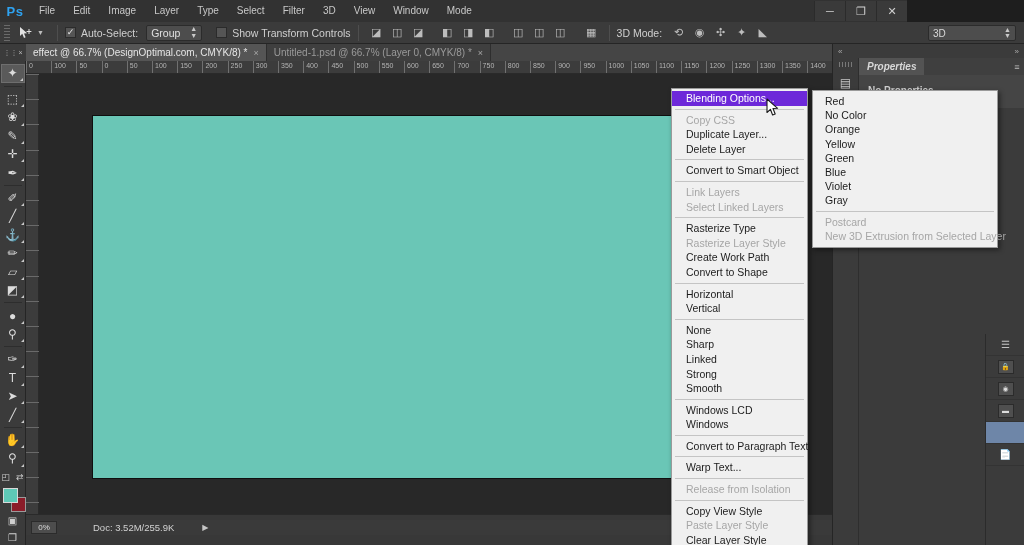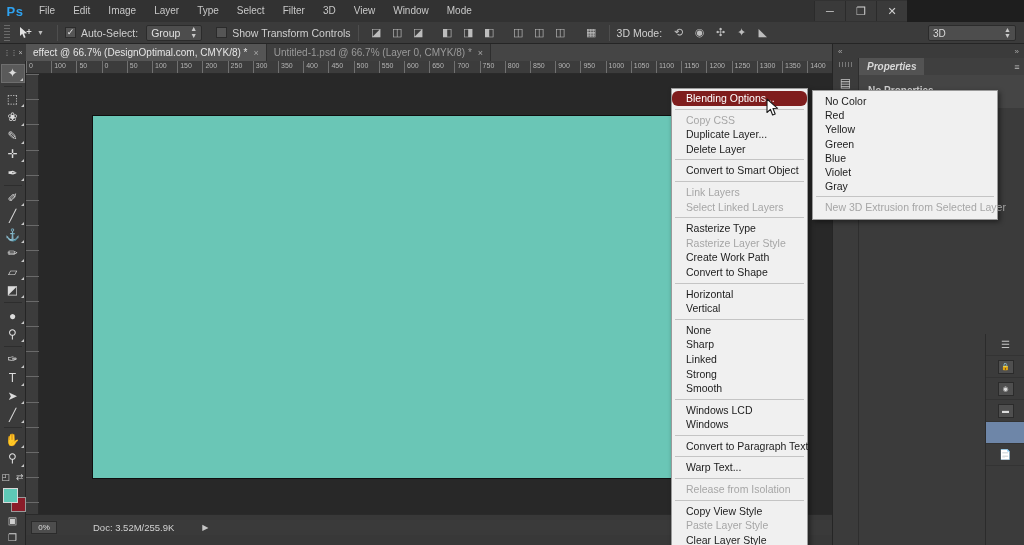--- a/index.html
+++ b/index.html
@@ -232,21 +232,21 @@
     position: absolute; left: 671px; top: 88px; width: 137px;
     background: #f0f0f0; border: 1px solid #9a9a9a;
     box-shadow: 2px 2px 5px rgba(0,0,0,.45);
     padding: 2px 0 3px 0; z-index: 40;
   }
   .ctxitem {
     height: 14.6px; line-height: 14.6px; padding-left: 14px;
     font-size: 10.5px; color: #1c1c1c; white-space: nowrap;
   }
   .ctxitem.disabled { color: #a6a6a6; }
-  .ctxitem.hl { background: #7f1d1d; color: #fff; border-radius: 6px; }
+  .ctxitem.hl { background: #6d28d9; color: #fff; }
   .ctxsep { height: 1px; background: #c4c4c4; margin: 3px 3px; }
 
   .submenu {
     position: absolute; left: 812px; top: 90px; width: 186px;
     background: #f0f0f0; border: 1px solid #9a9a9a;
     box-shadow: 2px 2px 5px rgba(0,0,0,.45);
     padding: 3px 0 4px 0; z-index: 41;
   }
   .subitem {
     height: 14.2px; line-height: 14.2px; padding-left: 12px;
@@ -529,28 +529,30 @@
       <div class="ctxitem">Warp Text...</div>
       <div class="ctxsep"></div>
       <div class="ctxitem disabled">Release from Isolation</div>
       <div class="ctxsep"></div>
       <div class="ctxitem">Copy View Style</div>
       <div class="ctxitem disabled">Paste Layer Style</div>
       <div class="ctxitem">Clear Layer Style</div>
     </div>
 
   <div class="submenu" id="submenu">
+      <div class="subitem">Red</div>
       <div class="subitem">No Color</div>
-      <div class="subitem">Red</div>
+      <div class="subitem">Orange</div>
       <div class="subitem">Yellow</div>
       <div class="subitem">Green</div>
       <div class="subitem">Blue</div>
       <div class="subitem">Violet</div>
       <div class="subitem">Gray</div>
       <div class="ctxsep"></div>
+      <div class="subitem disabled">Postcard</div>
       <div class="subitem disabled">New 3D Extrusion from Selected Layer</div>
     </div>
 
   <div class="cursor">
     <svg width="13" height="19" viewBox="0 0 13 19">
       <path d="M1 1 L1 14.5 L4.4 11.3 L6.6 17 L9.2 16 L7 10.5 L11.6 10.3 Z" fill="#ffffff" stroke="#1a1a1a" stroke-width="1.1" stroke-linejoin="round"></path>
     </svg>
   </div>
 
 </div>

